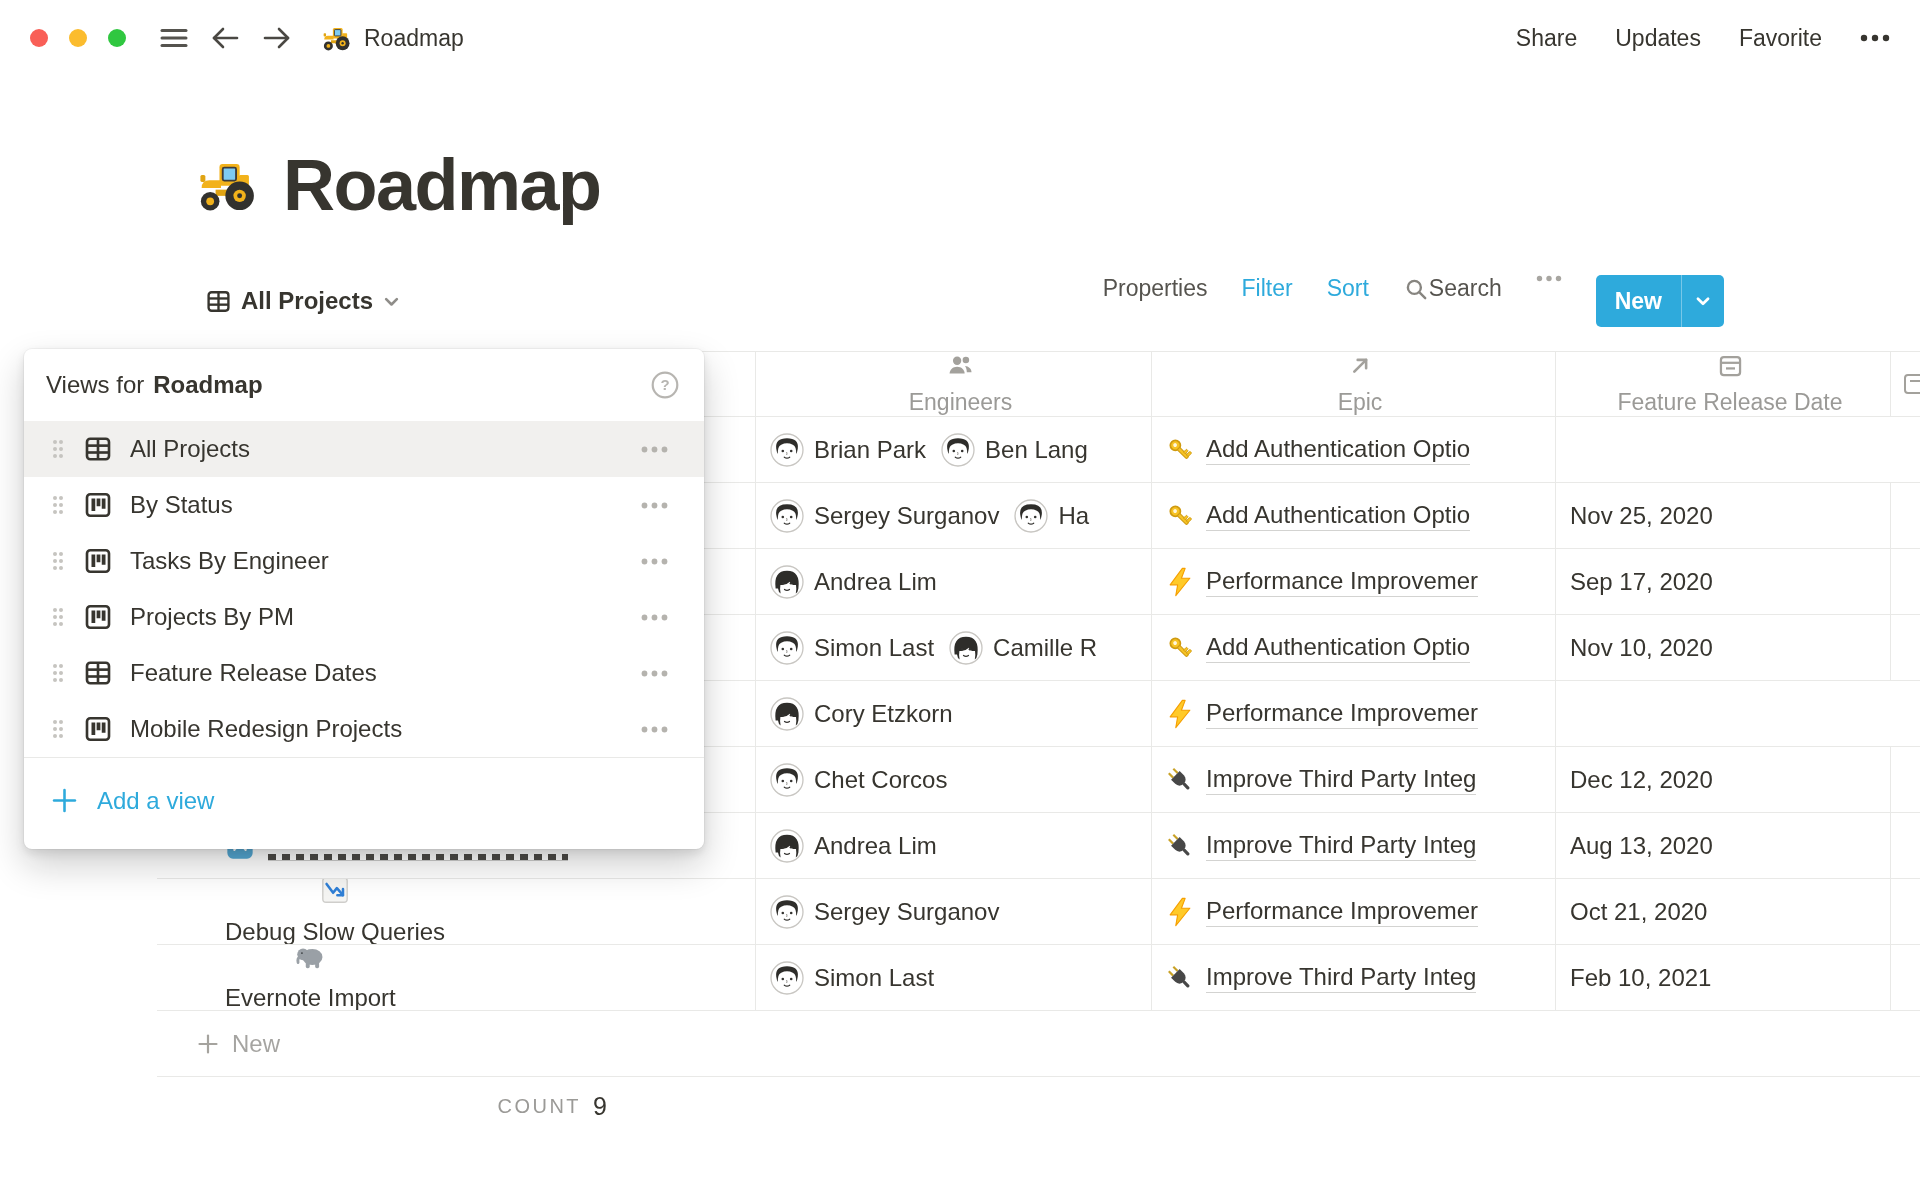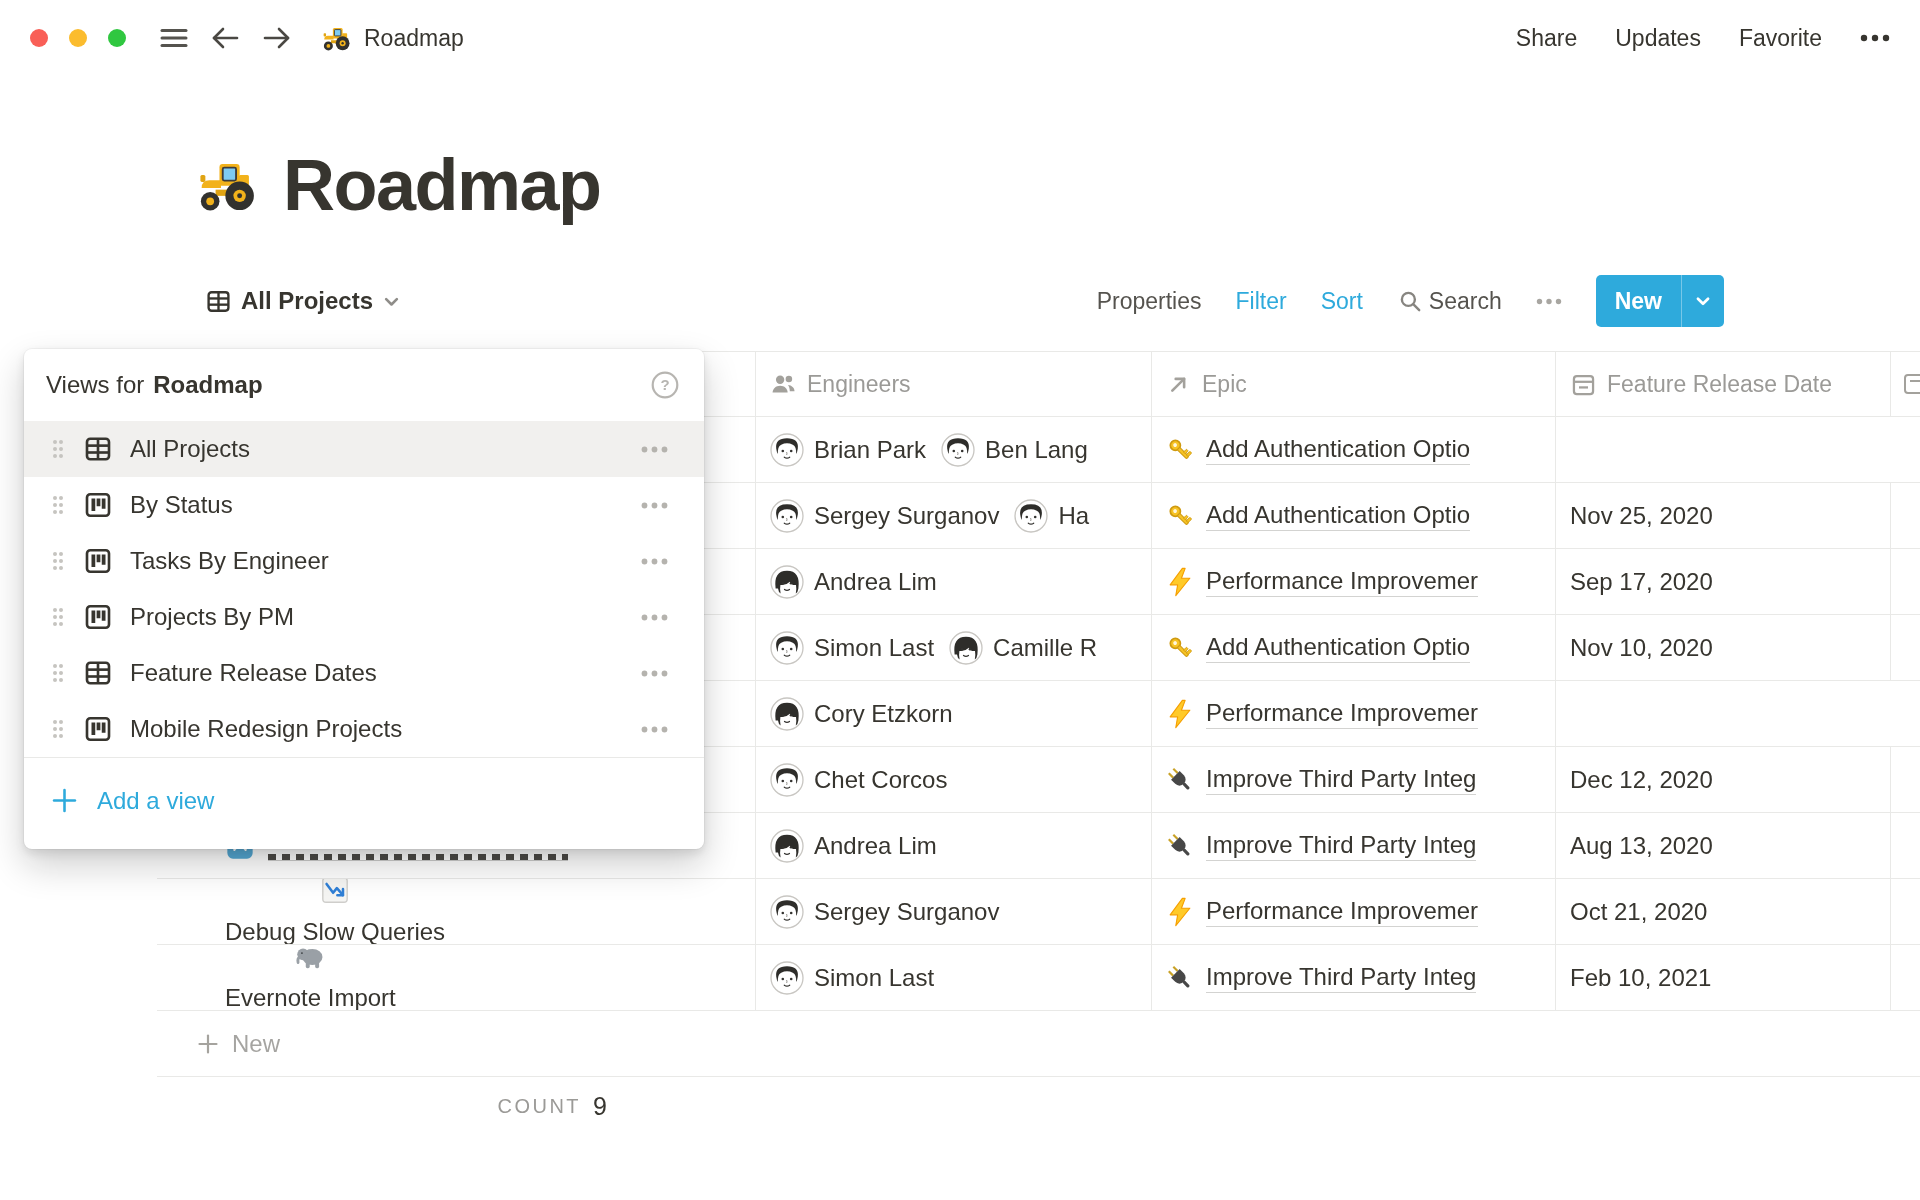--- a/index.html
+++ b/index.html
@@ -19,41 +19,41 @@
 
   
   .page-title { position:absolute; left:197px; top:144px; display:flex; align-items:center; gap:24px; }
   .page-title h1 { font-size:72px; font-weight:700; letter-spacing:-1.5px; color:#37352f; }
 
   
   .toolbar { position:absolute; left:192px; right:196px; top:272px; height:58px;
     display:flex; align-items:center; }
   .view-selector { display:flex; align-items:center; gap:9px; padding-left:13px; cursor:default; }
   .view-selector .vs-label { font-size:24px; font-weight:700; color:#37352f; }
-  .toolbar-right { margin-left:auto; display:flex; align-items:center; gap:34px; font-size:23px; }
+  .toolbar-right { margin-left:auto; display:flex; align-items:flex-start; gap:34px; font-size:23px; }
   .tbtn { font-weight:500; color:rgba(55,53,47,0.85); cursor:default; }
   .tbtn.blue { color:#2eaadc; }
-  .search-btn { display:flex; align-items:center; gap:6px; }
+  .search-btn { display:flex; align-items:center; gap:0; }
   .new-btn { display:flex; align-items:stretch; height:52px; border-radius:5px; overflow:hidden; background:#2eaadc; color:#fff; }
   .new-main { display:flex; align-items:center; padding:0 19px; font-size:23px; font-weight:700; }
   .new-split { width:1px; background:rgba(255,255,255,0.35); }
   .new-chevron { display:flex; align-items:center; justify-content:center; width:42px; }
 
   
   .table-wrap { position:absolute; left:0; top:351px; right:0; }
   .trow { display:flex; margin-left:157px; height:66px; border-bottom:1px solid #e9e9e7; }
   .trow.header { border-top:1px solid #e9e9e7; }
   .cell { height:100%; display:flex; align-items:center; overflow:hidden; white-space:nowrap; }
   .c-project { width:598px; padding-left:68px; }
   .c-eng { width:396px; border-left:1px solid #e9e9e7; padding-left:14px; gap:15px; }
   .c-epic { width:404px; border-left:1px solid #e9e9e7; padding-left:13px; gap:11px; }
   .c-date { width:335px; border-left:1px solid #e9e9e7; padding-left:14px; }
   .c-extra { flex:1; border-left:1px solid #e9e9e7; padding-left:11px; }
   .header .cell { color:#9b9a97; font-size:23px; font-weight:400; gap:10px; }
-  .header .c-eng, .header .c-epic, .header .c-date { gap:10px; }
+  .header .c-eng, .header .c-epic, .header .c-date { gap:10px;flex-direction:column; }
   .header .c-project { padding-left:34px; }
   .name { font-size:24px; color:#37352f; }
   .person { display:flex; align-items:center; gap:10px; }
   .ulink { font-size:24px; font-weight:500; color:#37352f;
     border-bottom:1.6px solid rgba(55,53,47,0.22); padding-bottom:1px; }
   .datev { font-size:24px; color:#37352f; }
   .proj { display:flex; align-items:center; gap:13px;flex-direction:column; }
   .txt-sliver { width:300px; height:30px; margin-left:13px; align-self:flex-start; margin-top:18px;
     border-bottom:1.6px solid rgba(55,53,47,0.25);
     background:repeating-linear-gradient(90deg,#4c4a46 0 8px, transparent 8px 14px);

